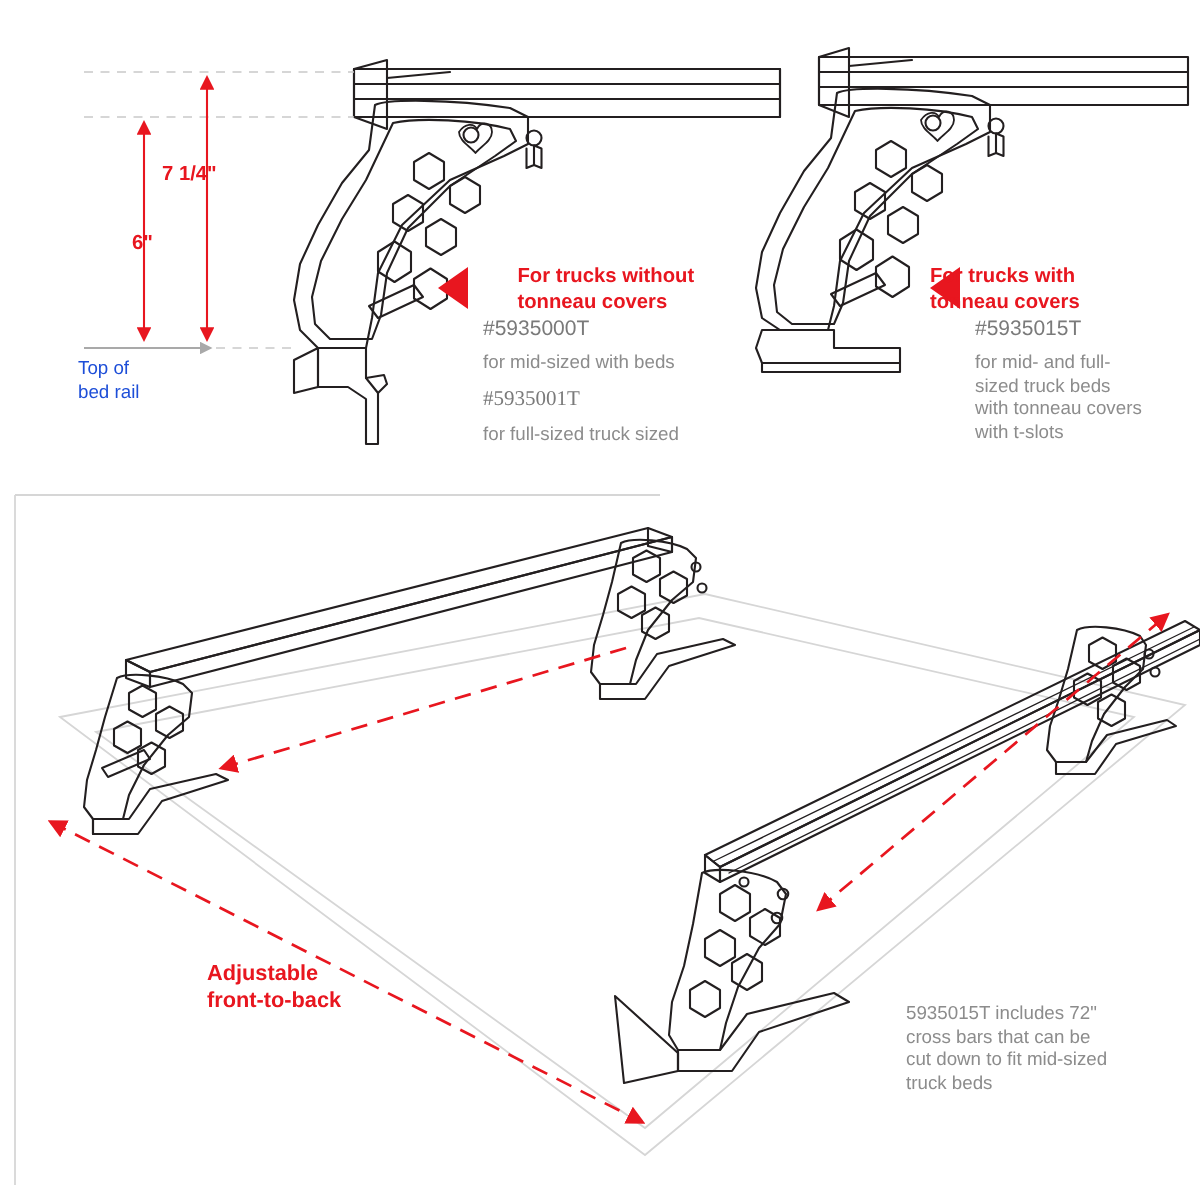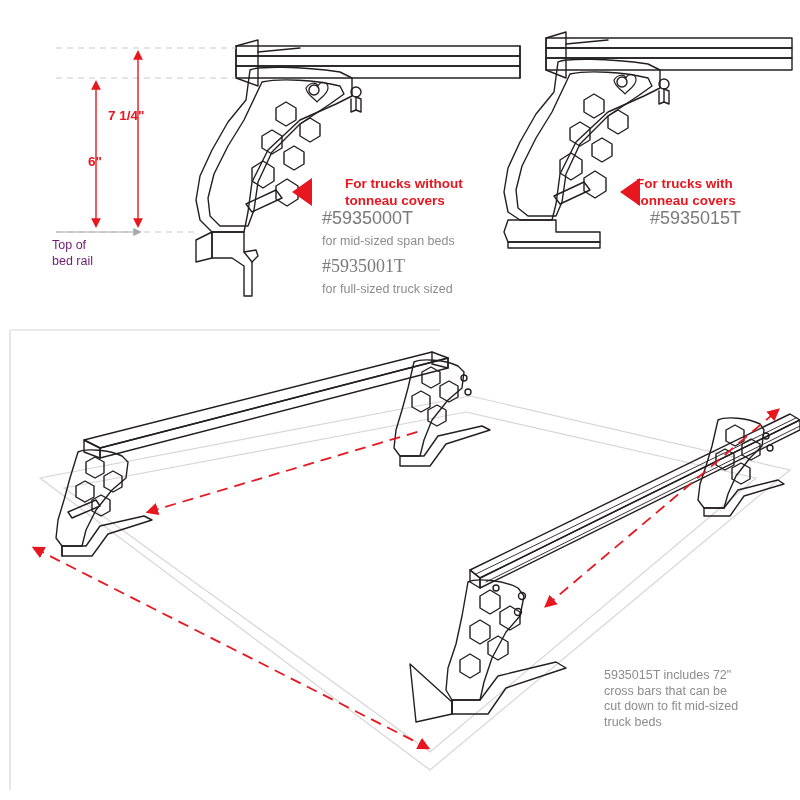--- a/index.html
+++ b/index.html
@@ -38,21 +38,21 @@
     font-size: 13.5px;
     line-height: 16.5px;
   }
   .gray {
     color: #8c8c8c;
     font-size: 12.5px;
     line-height: 15.5px;
   }
   .gray-strong {
     color: #7a7a7a;
-    font-size: 18px;
+    font-size: 14px;
     line-height: 15.5px;
   }
   .big-red {
     color: #e8161f;
     font-weight: bold;
     font-size: 14.5px;
     line-height: 18px;
   }
 </style>
 </head>
@@ -226,41 +226,47 @@
     </g>
     <g stroke="#e8161f" stroke-width="1.8" fill="none" stroke-dasharray="11 7">
       <line x1="546" y1="606" x2="778" y2="410" marker-start="url(#arrRed)" marker-end="url(#arrRed)"></line>
     </g>
   </svg>
 
   <div class="label red" style="left:108px; top:108px; text-align:left;">7 1/4"</div>
 
   <div class="label red" style="left:88px; top:154px; text-align:left;">6"</div>
 
-  <div class="label gray" style="left:52px; top:238px; color:#701a75;">Top of
+  <div class="label gray" style="left:52px; top:238px; color:#1d4ed8;">Top of
 bed rail</div>
 
   <div class="label red" style="left:322px; top:176px;margin-left:23px;">For trucks without
 tonneau covers</div>
 
   <div class="label gray-strong" style="left:322px; top:211px;">#5935000T</div>
 
-  <div class="label gray" style="left:322px; top:234px;">for mid-sized span beds</div>
+  <div class="label gray" style="left:322px; top:234px;">for mid-sized with beds</div>
 
   <div class="label gray-strong" style="left:322px; top:259px;font-family:Liberation Serif, serif;">#5935001T</div>
 
   <div class="label gray" style="left:322px; top:282px;">for full-sized truck sized</div>
 
-  <div class="label red" style="left:636px; top:176px;">For trucks with
+  <div class="label red" style="left:620px; top:176px;">For trucks with
 tonneau covers</div>
 
   <div class="label gray-strong" style="left:650px; top:211px;">#5935015T</div>
 
-
-
+  <div class="label gray" style="left:650px; top:234px;">for mid- and full-
+sized truck beds
+with tonneau covers
+with t-slots</div>
+
+
+  <div class="label big-red" style="left:138px; top:640px;">Adjustable
+front-to-back</div>
 
 
   <div class="label gray" style="left:604px; top:668px;">5935015T includes 72"
 cross bars that can be
 cut down to fit mid-sized
 truck beds</div>
 
 </div>
 
 </body></html>

